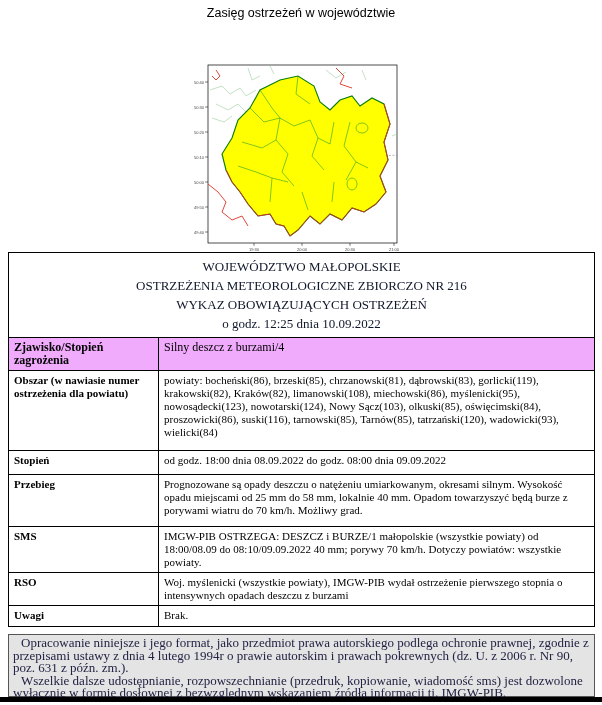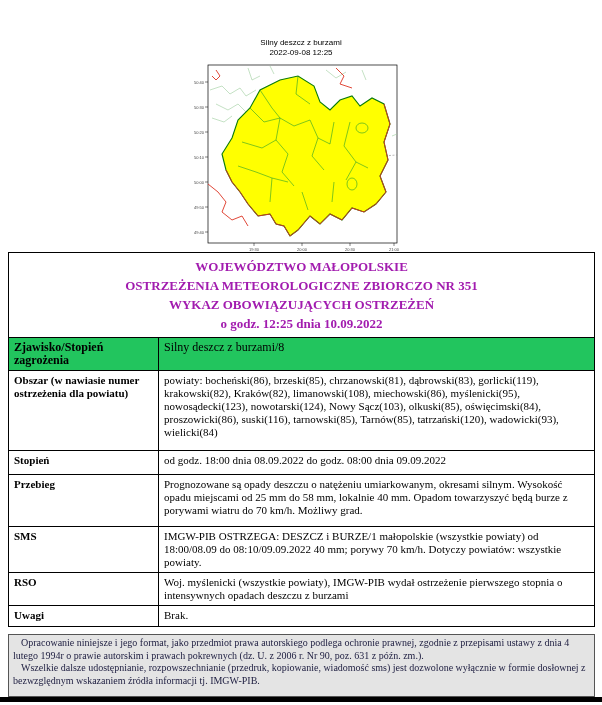--- a/index.html
+++ b/index.html
@@ -30,46 +30,43 @@
   }
   table.warn td {
     border:1px solid #000; vertical-align:top; padding:3px 5px;
     line-height:13px;
   }
   td.label-cell { font-weight:bold; width:150px; }
   tr.title-row td {
     text-align:center; padding:4px 2px;
   }
   .title-line {
-    color:#a21caf; font-weight:bold; font-size:13px; line-height:19px;
+    color:#0f172a; font-weight:normal; font-size:13px; line-height:19px;
   }
-  tr.highlight td { background:#22c55e; }
+  tr.highlight td { background:#f0abfc; }
   tr.highlight td { font-size:12px; }
   .footer-box {
     position:absolute; left:8px; top:634px; width:587px; height:63px;
     background:#e4e4e4; border:1px solid #555;
-    font-size:10px; line-height:12.5px; color:#222244;
+    font-size:13px; line-height:12.5px; color:#222244;
     padding:2px 4px;
   }
   .footer-box p { text-indent:8px; }
   .bottom-bar {
     position:absolute; left:0; top:697px; width:602px; height:5px;
     background:#000;
   }
 </style>
 </head>
 <body>
 
 <div class="page">
 
+  <div class="page-title">Zasięg ostrzeżeń w województwie</div>
 
-  <div class="map-caption">
-    <div>Silny deszcz z burzami</div>
-    <div>2022-09-08 12:25</div>
-  </div>
 
   <div class="map-wrap">
     <svg width="230" height="200" viewBox="0 0 230 200">
 
       <rect x="22" y="5" width="189" height="178" fill="#ffffff" stroke="#000" stroke-width="0.7"></rect>
 
       <g stroke="#9ccc9c" stroke-width="0.6" fill="none">
         <polyline points="24,30 36,26 44,34 54,28 60,36 70,30"></polyline>
         <polyline points="30,44 42,50 52,44 60,52"></polyline>
         <polyline points="26,58 38,62 46,56"></polyline>
@@ -142,28 +139,28 @@
 
   <table class="warn outer">
     <colgroup>
         <col style="width:150px">
         <col>
       </colgroup>
     <tbody>
         <tr class="title-row">
       <td colspan="2" style="height:81px">
         <div class="title-line">WOJEWÓDZTWO MAŁOPOLSKIE</div>
-        <div class="title-line">OSTRZEŻENIA METEOROLOGICZNE ZBIORCZO NR 351</div>
+        <div class="title-line">OSTRZEŻENIA METEOROLOGICZNE ZBIORCZO NR 216</div>
         <div class="title-line">WYKAZ OBOWIĄZUJĄCYCH OSTRZEŻEŃ</div>
         <div class="title-line">o godz. 12:25 dnia 10.09.2022</div>
       </td>
     </tr>
     <tr class="highlight">
       <td class="label-cell" style="height:25px">Zjawisko/Stopień zagrożenia</td>
-      <td>Silny deszcz z burzami/8</td>
+      <td>Silny deszcz z burzami/4</td>
     </tr>
     <tr>
       <td class="label-cell" style="height:80px">Obszar (w nawiasie numer ostrzeżenia dla powiatu)</td>
       <td>powiaty: bocheński(86), brzeski(85), chrzanowski(81), dąbrowski(83), gorlicki(119), krakowski(82), Kraków(82), limanowski(108), miechowski(86), myślenicki(95), nowosądecki(123), nowotarski(124), Nowy Sącz(103), olkuski(85), oświęcimski(84), proszowicki(86), suski(116), tarnowski(85), Tarnów(85), tatrzański(120), wadowicki(93), wielicki(84)</td>
     </tr>
     <tr>
       <td class="label-cell" style="height:24px">Stopień</td>
       <td>od godz. 18:00 dnia 08.09.2022 do godz. 08:00 dnia 09.09.2022</td>
     </tr>
     <tr>

